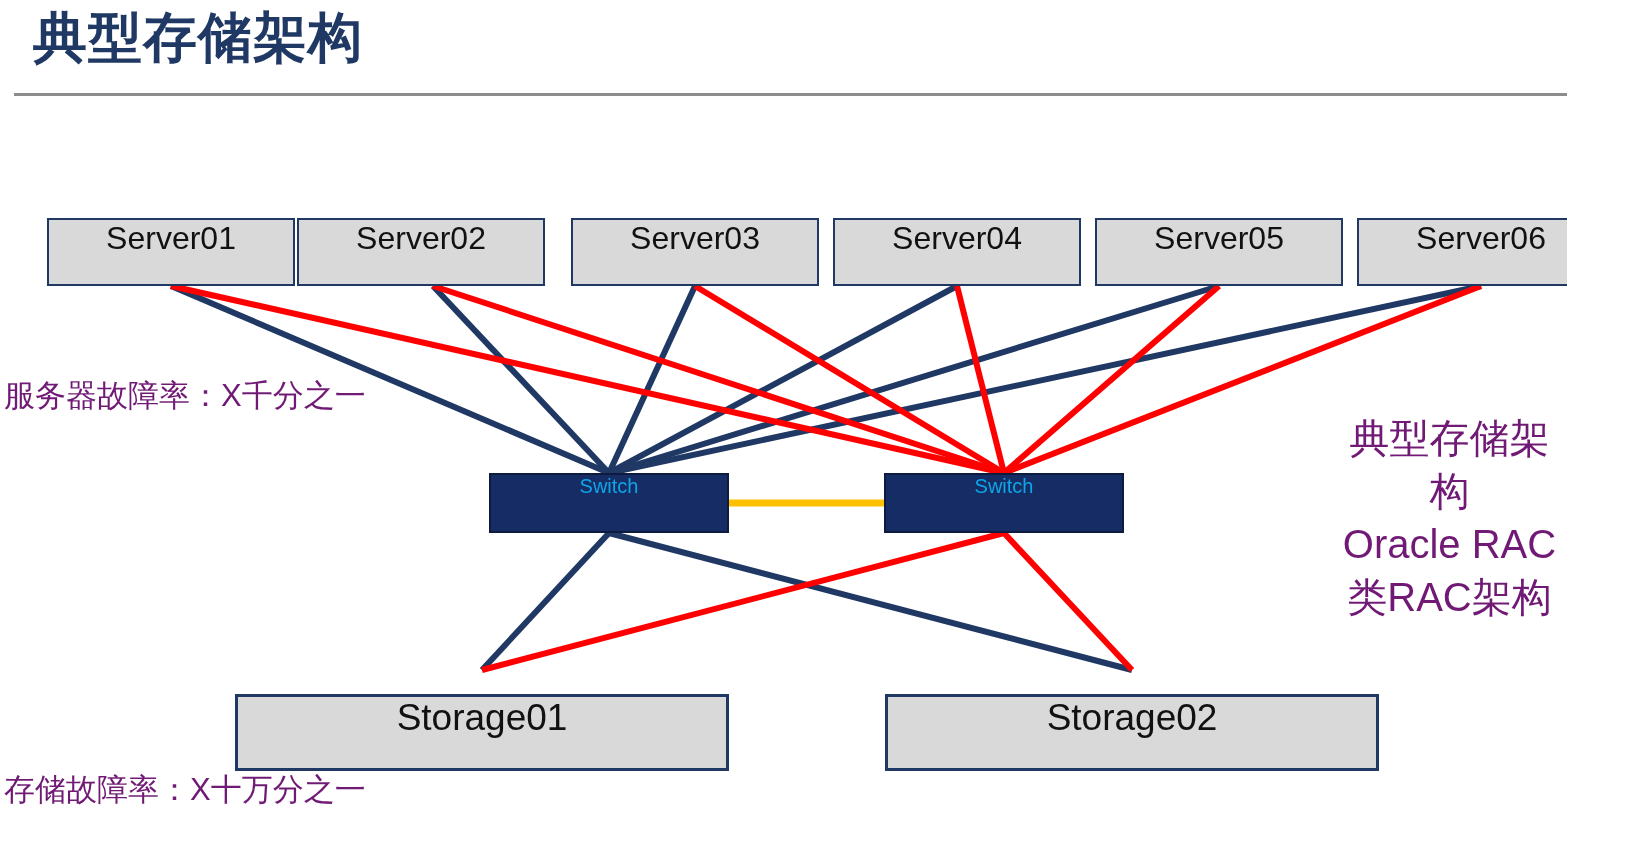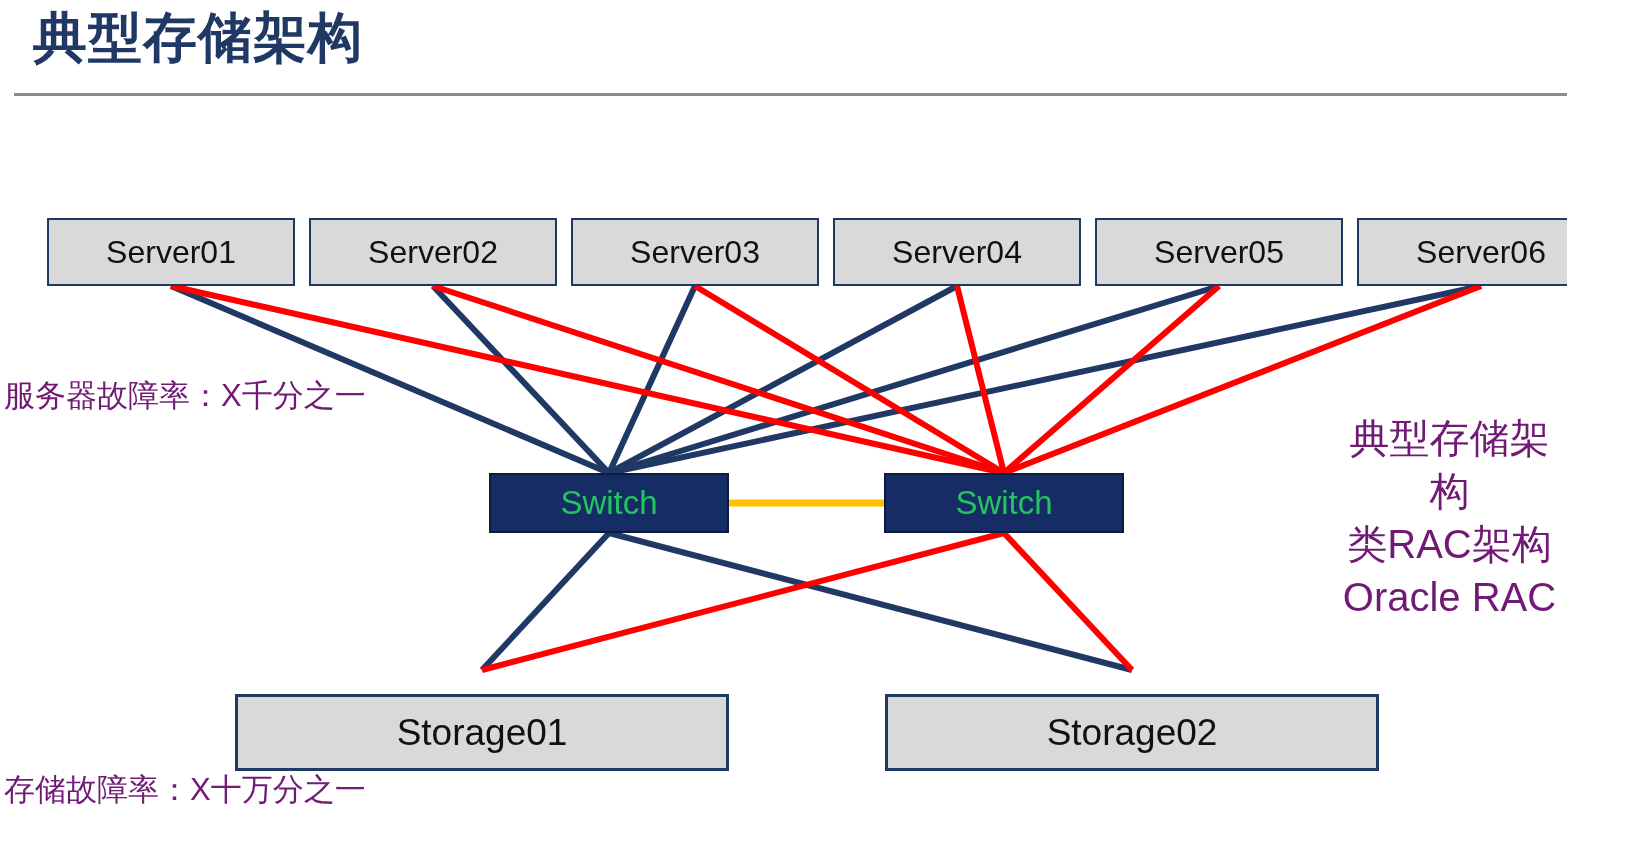--- a/index.html
+++ b/index.html
@@ -1,36 +1,36 @@
 <!DOCTYPE html>
 <html><head>
 <meta charset="utf-8">
 <style>
   html,body{margin:0;padding:0;background:#fff;}
   body{font-family:"Liberation Sans","DejaVu Sans",sans-serif;}
   #canvas{
     position:relative;width:1567px;height:847px;background:#ffffff;overflow:hidden;
   }
   #wires{position:absolute;left:0;top:0;z-index:0;}
-  .node{position:absolute;z-index:1;display:flex;align-items:center;justify-content:center;box-sizing:border-box;}
+  .node{position:absolute;z-index:1;display:flex;align-items:flex-start;justify-content:center;box-sizing:border-box;}
   .title{
     position:absolute;left:33px;top:2px;z-index:1;
     font-size:54px;font-weight:bold;color:#1F3864;letter-spacing:1px;
   }
   .rule{position:absolute;left:14px;top:93px;width:1604px;height:3px;background:#8C8C8C;z-index:1;}
   .server{
     top:218px;width:248px;height:68px;
     background:#D9D9D9;border:2px solid #1F3864;
     font-size:32px;color:#111;
   }
-  .srv0{left:47px}.srv1{left:309px}.srv2{left:571px}.srv3{left:833px}.srv4{left:1095px}.srv5{left:1357px}
+  .srv0{left:47px}.srv1{left:297px}.srv2{left:571px}.srv3{left:833px}.srv4{left:1095px}.srv5{left:1357px}
   .switch{
     top:473px;width:240px;height:60px;
     background:#152C64;border:2px solid #0d1b3e;
-    font-size:33px;color:#22c55e;
+    font-size:20px;color:#0ea5e9;
   }
   .swA{left:489px}.swB{left:884px}
   .storage{
     top:670px;width:494px;height:77px;
     background:#D9D9D9;border:3px solid #1F3864;
     font-size:37px;color:#111;margin-top:24px;
   }
   .st0{left:235px}.st1{left:885px}
   .note{position:absolute;z-index:1;color:#701a75;text-align:center;}
   .fail1{left:4px;top:376px;font-size:31px;line-height:1.3;}
@@ -88,22 +88,22 @@
 
   <div class="node switch swA">
     <span>Switch</span>
   </div>
   <div class="node switch swB">
     <span>Switch</span>
   </div>
 
   <div class="note sidenote">
     <span>典型存储架构</span>
+    <span>Oracle RAC</span>
     <span>类RAC架构</span>
-    <span>Oracle RAC</span>
   </div>
 
   <div class="node storage st0">
     <span>Storage01</span>
   </div>
   <div class="node storage st1">
     <span>Storage02</span>
   </div>
 
   <div class="note fail2">存储故障率：X十万分之一</div>

